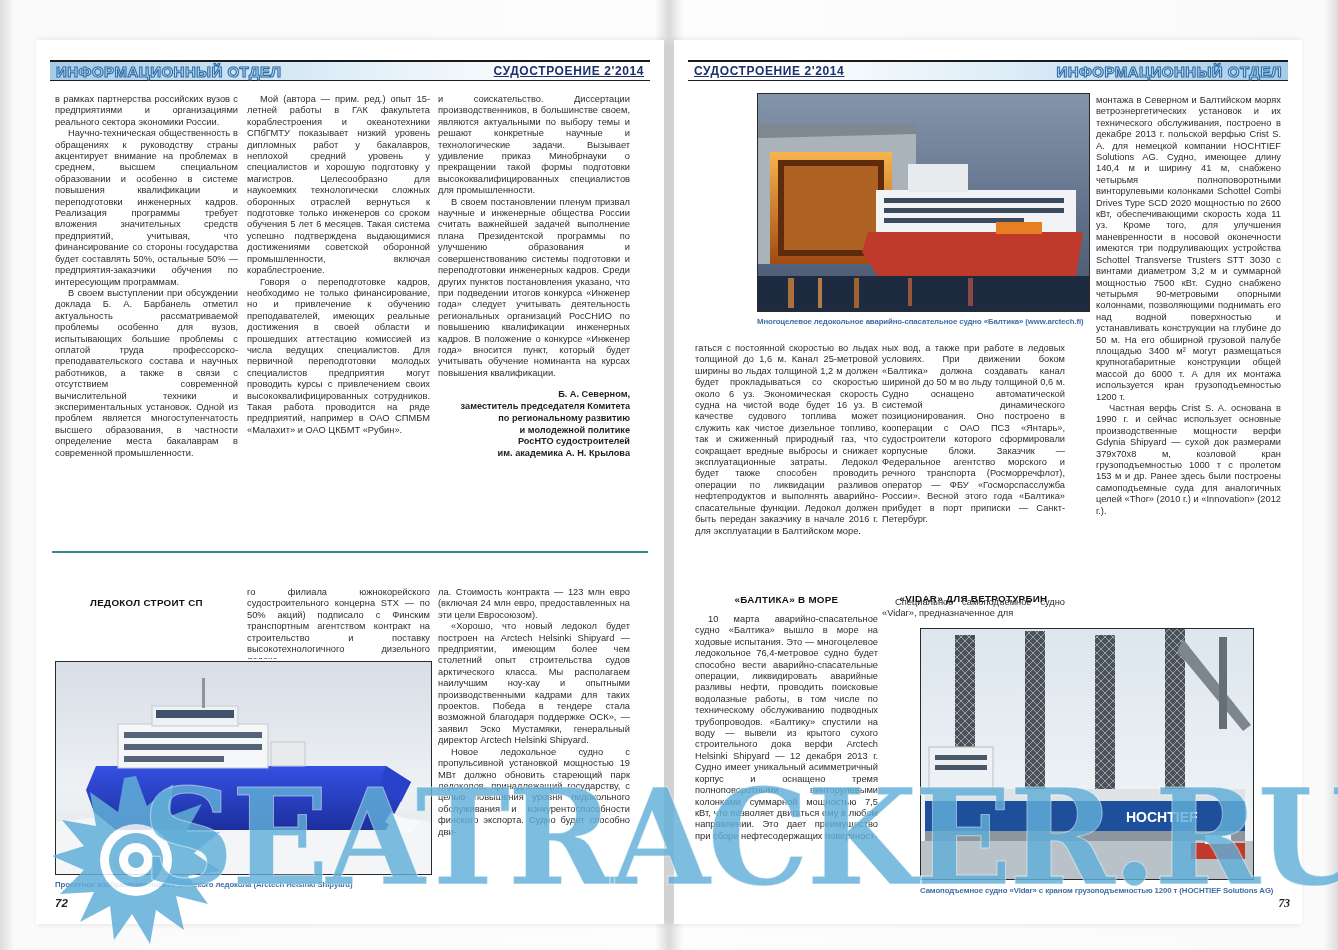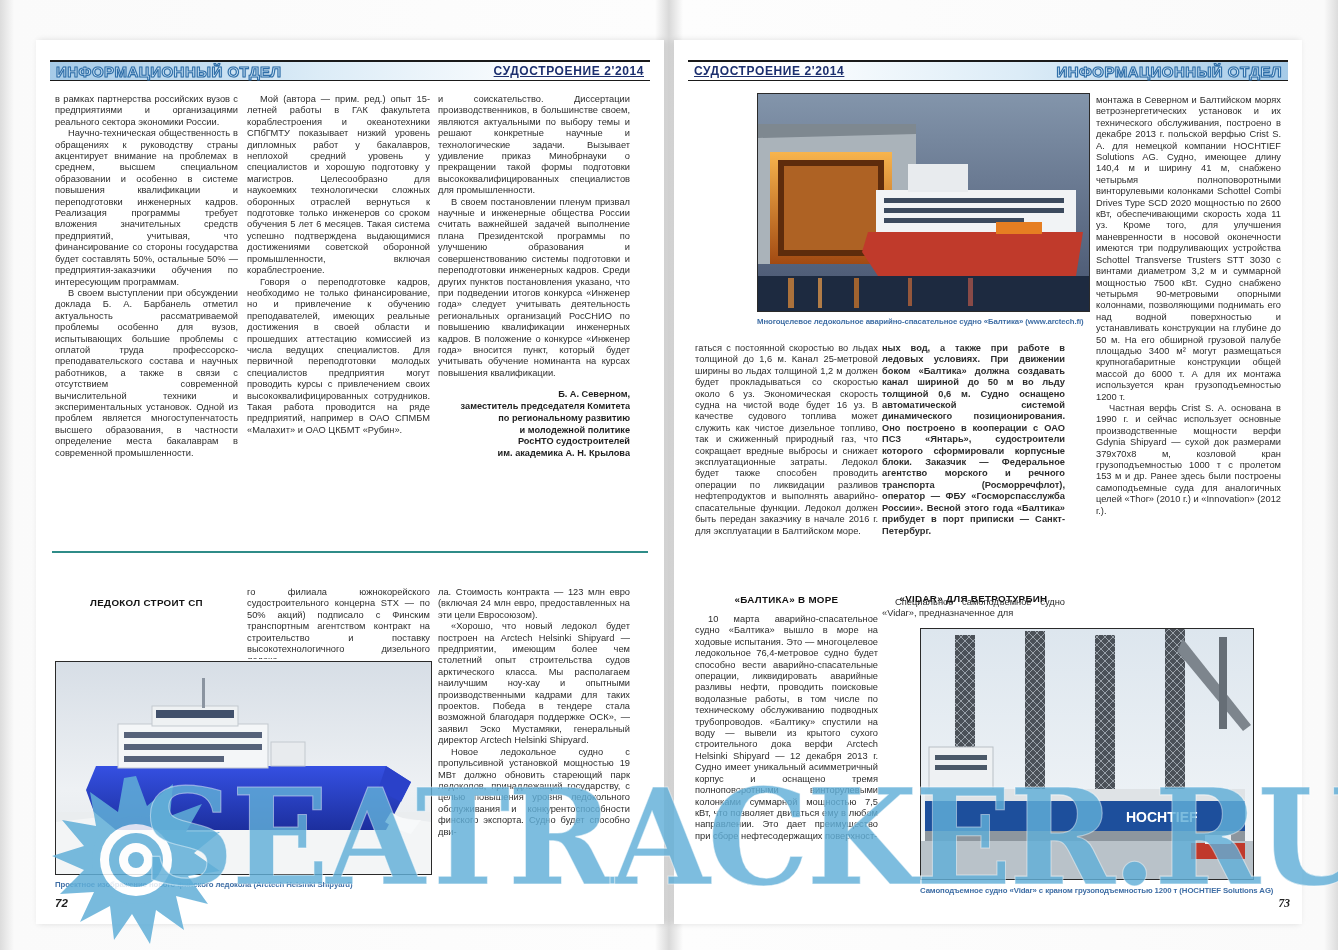--- a/index.html
+++ b/index.html
@@ -157,21 +157,21 @@
     <div class="caption" style="left:83px;top:277px;">Многоцелевое ледокольное аварийно-спасательное судно «Балтика» (www.arctech.fi)</div>
 
     <div class="colbox" style="left:21px;top:303px;width:183px;height:247px;">
       <p>гаться с постоянной скоростью во льдах толщиной до 1,6 м. Канал 25-метровой ширины во льдах толщиной 1,2 м должен будет прокладываться со скоростью около 6 уз. Экономическая скорость судна на чистой воде будет 16 уз. В качестве судового топлива может служить как чистое дизельное топливо, так и сжиженный природный газ, что сокращает вредные выбросы и снижает эксплуатационные затраты. Ледокол будет также способен проводить операции по ликвидации разливов нефтепродуктов и выполнять аварийно-спасательные функции. Ледокол должен быть передан заказчику в начале 2016 г. для эксплуатации в Балтийском море.</p>
     </div>
     <div class="h-art" style="left:21px;top:554px;width:183px;">«БАЛТИКА» В МОРЕ</div>
     <div class="colbox" style="left:21px;top:574px;width:183px;height:300px;">
       <p class="ind">10 марта аварийно-спасательное судно «Балтика» вышло в море на ходовые испытания. Это — многоцелевое ледокольное 76,4-метровое судно будет способно вести аварийно-спасательные операции, ликвидировать аварийные разливы нефти, проводить поисковые водолазные работы, в том числе по техническому обслуживанию подводных трубопроводов. «Балтику» спустили на воду — вывели из крытого сухого строительного дока верфи Arctech Helsinki Shipyard — 12 декабря 2013 г. Судно имеет уникальный асимметричный корпус и оснащено тремя полноповоротными винторулевыми колонками суммарной мощностью 7,5 кВт, что позволяет двигаться ему в любом направлении. Это дает преимущество при сборе нефтесодержащих поверхност-</p>
     </div>
 
-    <div class="colbox" style="left:208px;top:303px;width:183px;height:230px;font-weight:bold;">
+    <div class="colbox" style="left:208px;top:303px;width:183px;height:230px;">
       <p>ных вод, а также при работе в ледовых условиях. При движении боком «Балтика» должна создавать канал шириной до 50 м во льду толщиной 0,6 м. Судно оснащено автоматической системой динамического позиционирования. Оно построено в кооперации с ОАО ПСЗ «Янтарь», судостроители которого сформировали корпусные блоки. Заказчик — Федеральное агентство морского и речного транспорта (Росморречфлот), оператор — ФБУ «Госморспасслужба России». Весной этого года «Балтика» прибудет в порт приписки — Санкт-Петербург.</p>
     </div>
     <div class="h-art" style="left:208px;top:537px;width:183px;margin-top:16px;">«VIDAR» ДЛЯ ВЕТРОТУРБИН</div>
     <div class="colbox" style="left:208px;top:557px;width:183px;height:26px;">
       <p class="ind">Специальное самоподъемное судно «Vidar», предназначенное для</p>
     </div>
 
     <div class="colbox" style="left:422px;top:55px;width:185px;height:468px;">
       <p>монтажа в Северном и Балтийском морях ветроэнергетических установок и их технического обслуживания, построено в декабре 2013 г. польской верфью Crist S. A. для немецкой компании HOCHTIEF Solutions AG. Судно, имеющее длину 140,4 м и ширину 41 м, снабжено четырьмя полноповоротными винторулевыми колонками Schottel Combi Drives Type SCD 2020 мощностью по 2600 кВт, обеспечивающими скорость хода 11 уз. Кроме того, для улучшения маневренности в носовой оконечности имеются три подруливающих устройства Schottel Transverse Trusters STT 3030 с винтами диаметром 3,2 м и суммарной мощностью 7500 кВт. Судно снабжено четырьмя 90-метровыми опорными колоннами, позволяющими поднимать его над водной поверхностью и устанавливать конструкции на глубине до 50 м. На его обширной грузовой палубе площадью 3400 м² могут размещаться крупногабаритные конструкции общей массой до 6000 т. А для их монтажа используется кран грузоподъемностью 1200 т.</p>
       <p class="ind">Частная верфь Crist S. A. основана в 1990 г. и сейчас использует основные производственные мощности верфи Gdynia Shipyard — сухой док размерами 379x70x8 м, козловой кран грузоподъемностью 1000 т с пролетом 153 м и др. Ранее здесь были построены самоподъемные суда для аналогичных целей «Thor» (2010 г.) и «Innovation» (2012 г.).</p>

